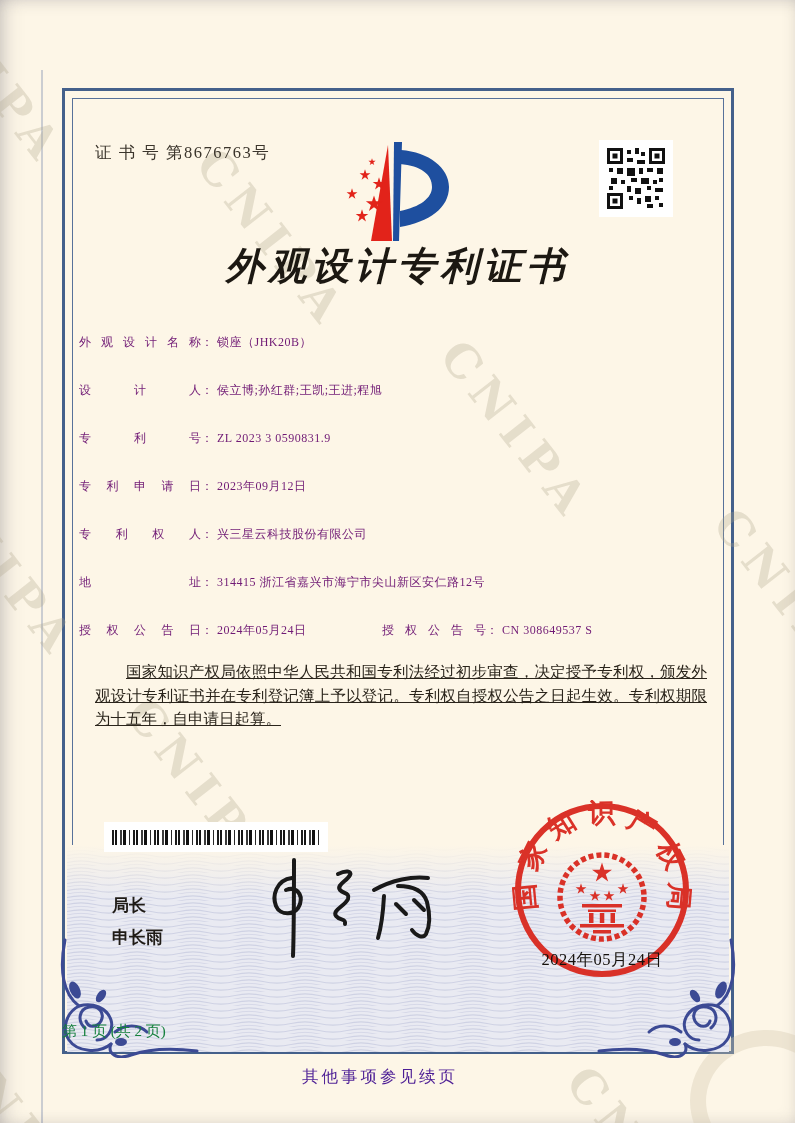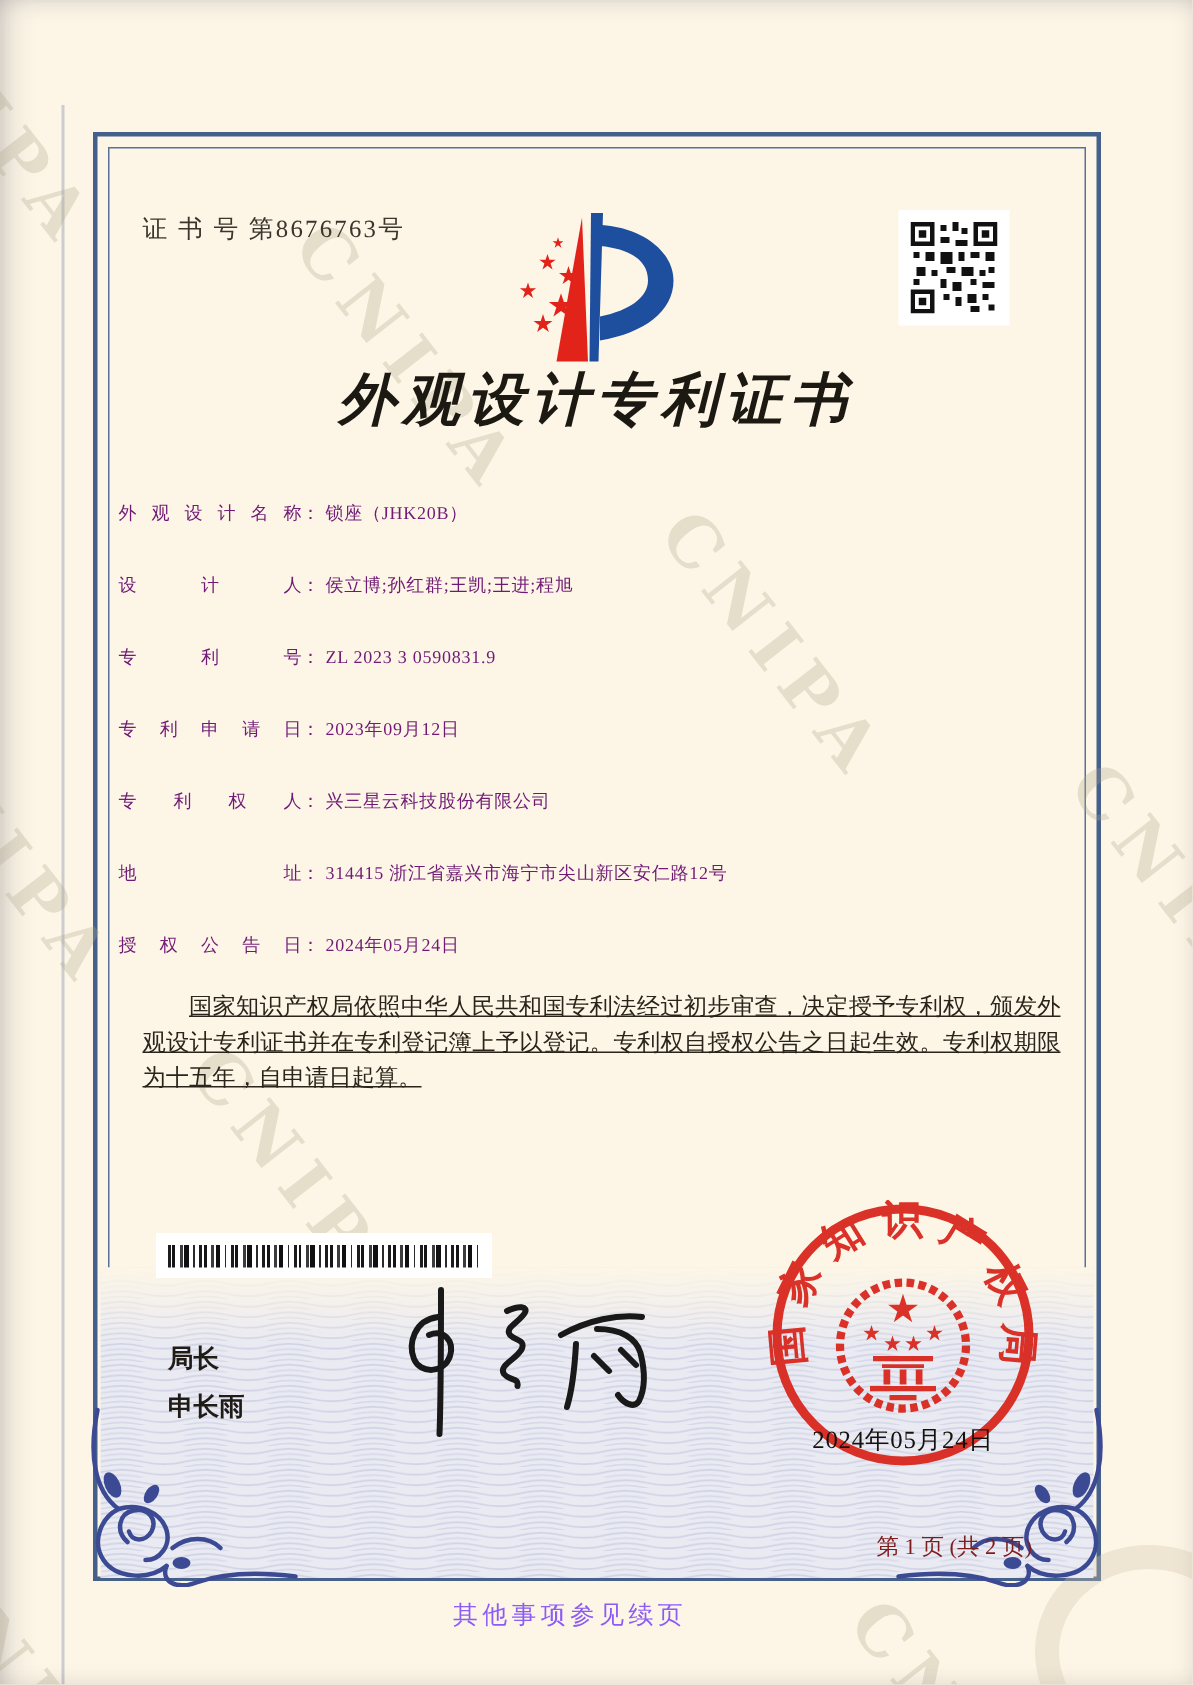--- a/index.html
+++ b/index.html
@@ -58,22 +58,22 @@
   .signature{position:absolute;left:262px;top:852px;width:185px;height:112px;z-index:4;}
   
   .seal{position:absolute;left:512px;top:800px;width:180px;height:180px;z-index:5;opacity:.95;}
   .seal-date{position:absolute;left:524px;top:949px;width:156px;text-align:center;
     font-size:16.5px;color:#15110c;letter-spacing:.5px;z-index:6;}
   
   .flourish{position:absolute;width:148px;height:122px;z-index:4;}
   .flourish.left{left:55px;top:936px;}
   .flourish.right{left:593px;top:936px;transform:scaleX(-1);}
   
-  .page-num{position:absolute;left:62px;top:1022px;width:626px;text-align:right;font-size:15px;color:#7f1d1d;z-index:4;}
-  .note{position:absolute;left:0;top:1066px;width:760px;text-align:center;font-size:16.5px;letter-spacing:3px;color:#8b5cf6;z-index:3;}
+  .page-num{position:absolute;left:62px;top:1022px;width:626px;text-align:left;font-size:15px;color:#15803d;z-index:4;}
+  .note{position:absolute;left:0;top:1066px;width:760px;text-align:center;font-size:16.5px;letter-spacing:3px;color:#4c1d95;z-index:3;}
 </style>
 </head>
 <body>
 
 <div class="page">
 
   <div class="scan-edge"></div>
 
   <div class="wm" style="left:-55px;top:-25px;">CNIPA</div>
   <div class="wm" style="left:228px;top:138px;">CNIPA</div>
@@ -188,20 +188,23 @@
     <span class="lbl">专利申请日</span><span class="colon">：</span><span class="val">2023年09月12日</span>
   </div>
   <div class="field-row" style="top:526px">
     <span class="lbl">专 利 权 人</span><span class="colon">：</span><span class="val">兴三星云科技股份有限公司</span>
   </div>
   <div class="field-row" style="top:574px">
     <span class="lbl">地 址</span><span class="colon">：</span><span class="val">314415 浙江省嘉兴市海宁市尖山新区安仁路12号</span>
   </div>
   <div class="field-row" style="top:622px">
     <span class="lbl">授权公告日</span><span class="colon">：</span><span class="val">2024年05月24日</span>
+    <span class="grant-cell2">
+      <span class="lbl2">授权公告号</span><span class="colon">：</span><span class="val">CN 308649537 S</span>
+    </span>
   </div>
 
   <div class="paras">
     <p>国家知识产权局依照中华人民共和国专利法经过初步审查，决定授予专利权，颁发外观设计专利证书并在专利登记簿上予以登记。专利权自授权公告之日起生效。专利权期限为十五年，自申请日起算。</p>
   </div>
 
   <div class="barcode-pad">
     <div class="barcode"></div>
   </div>
 

